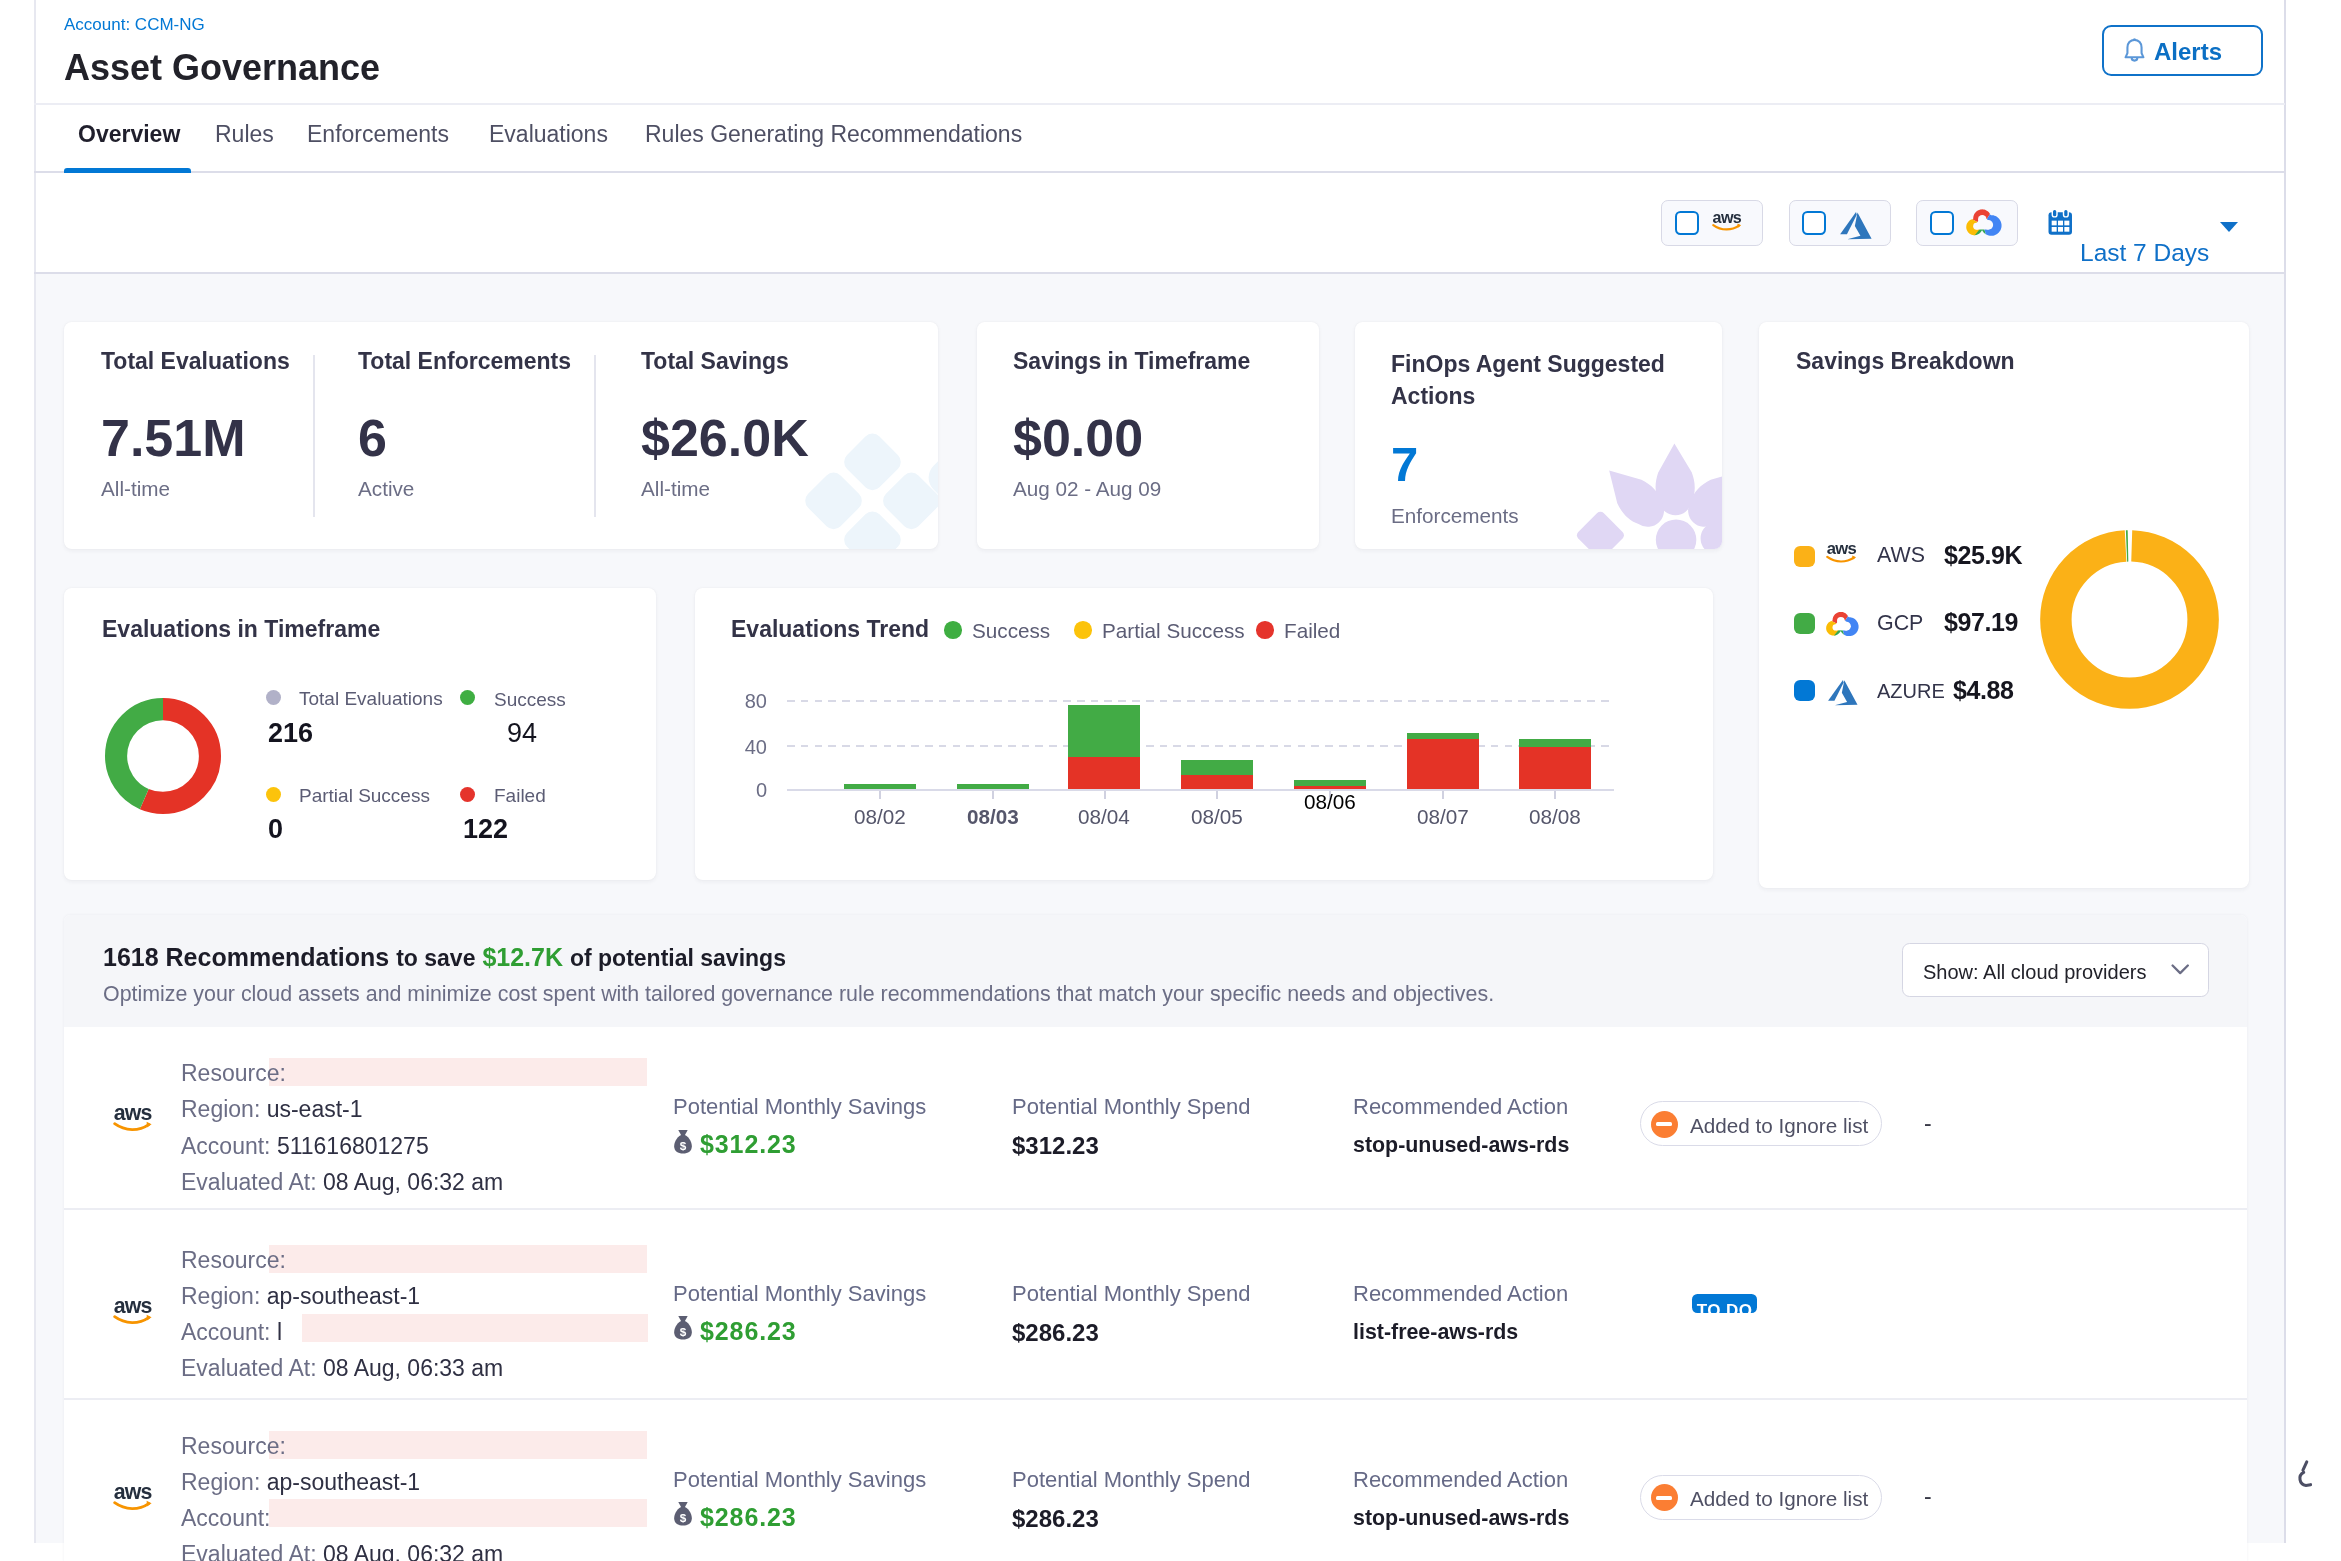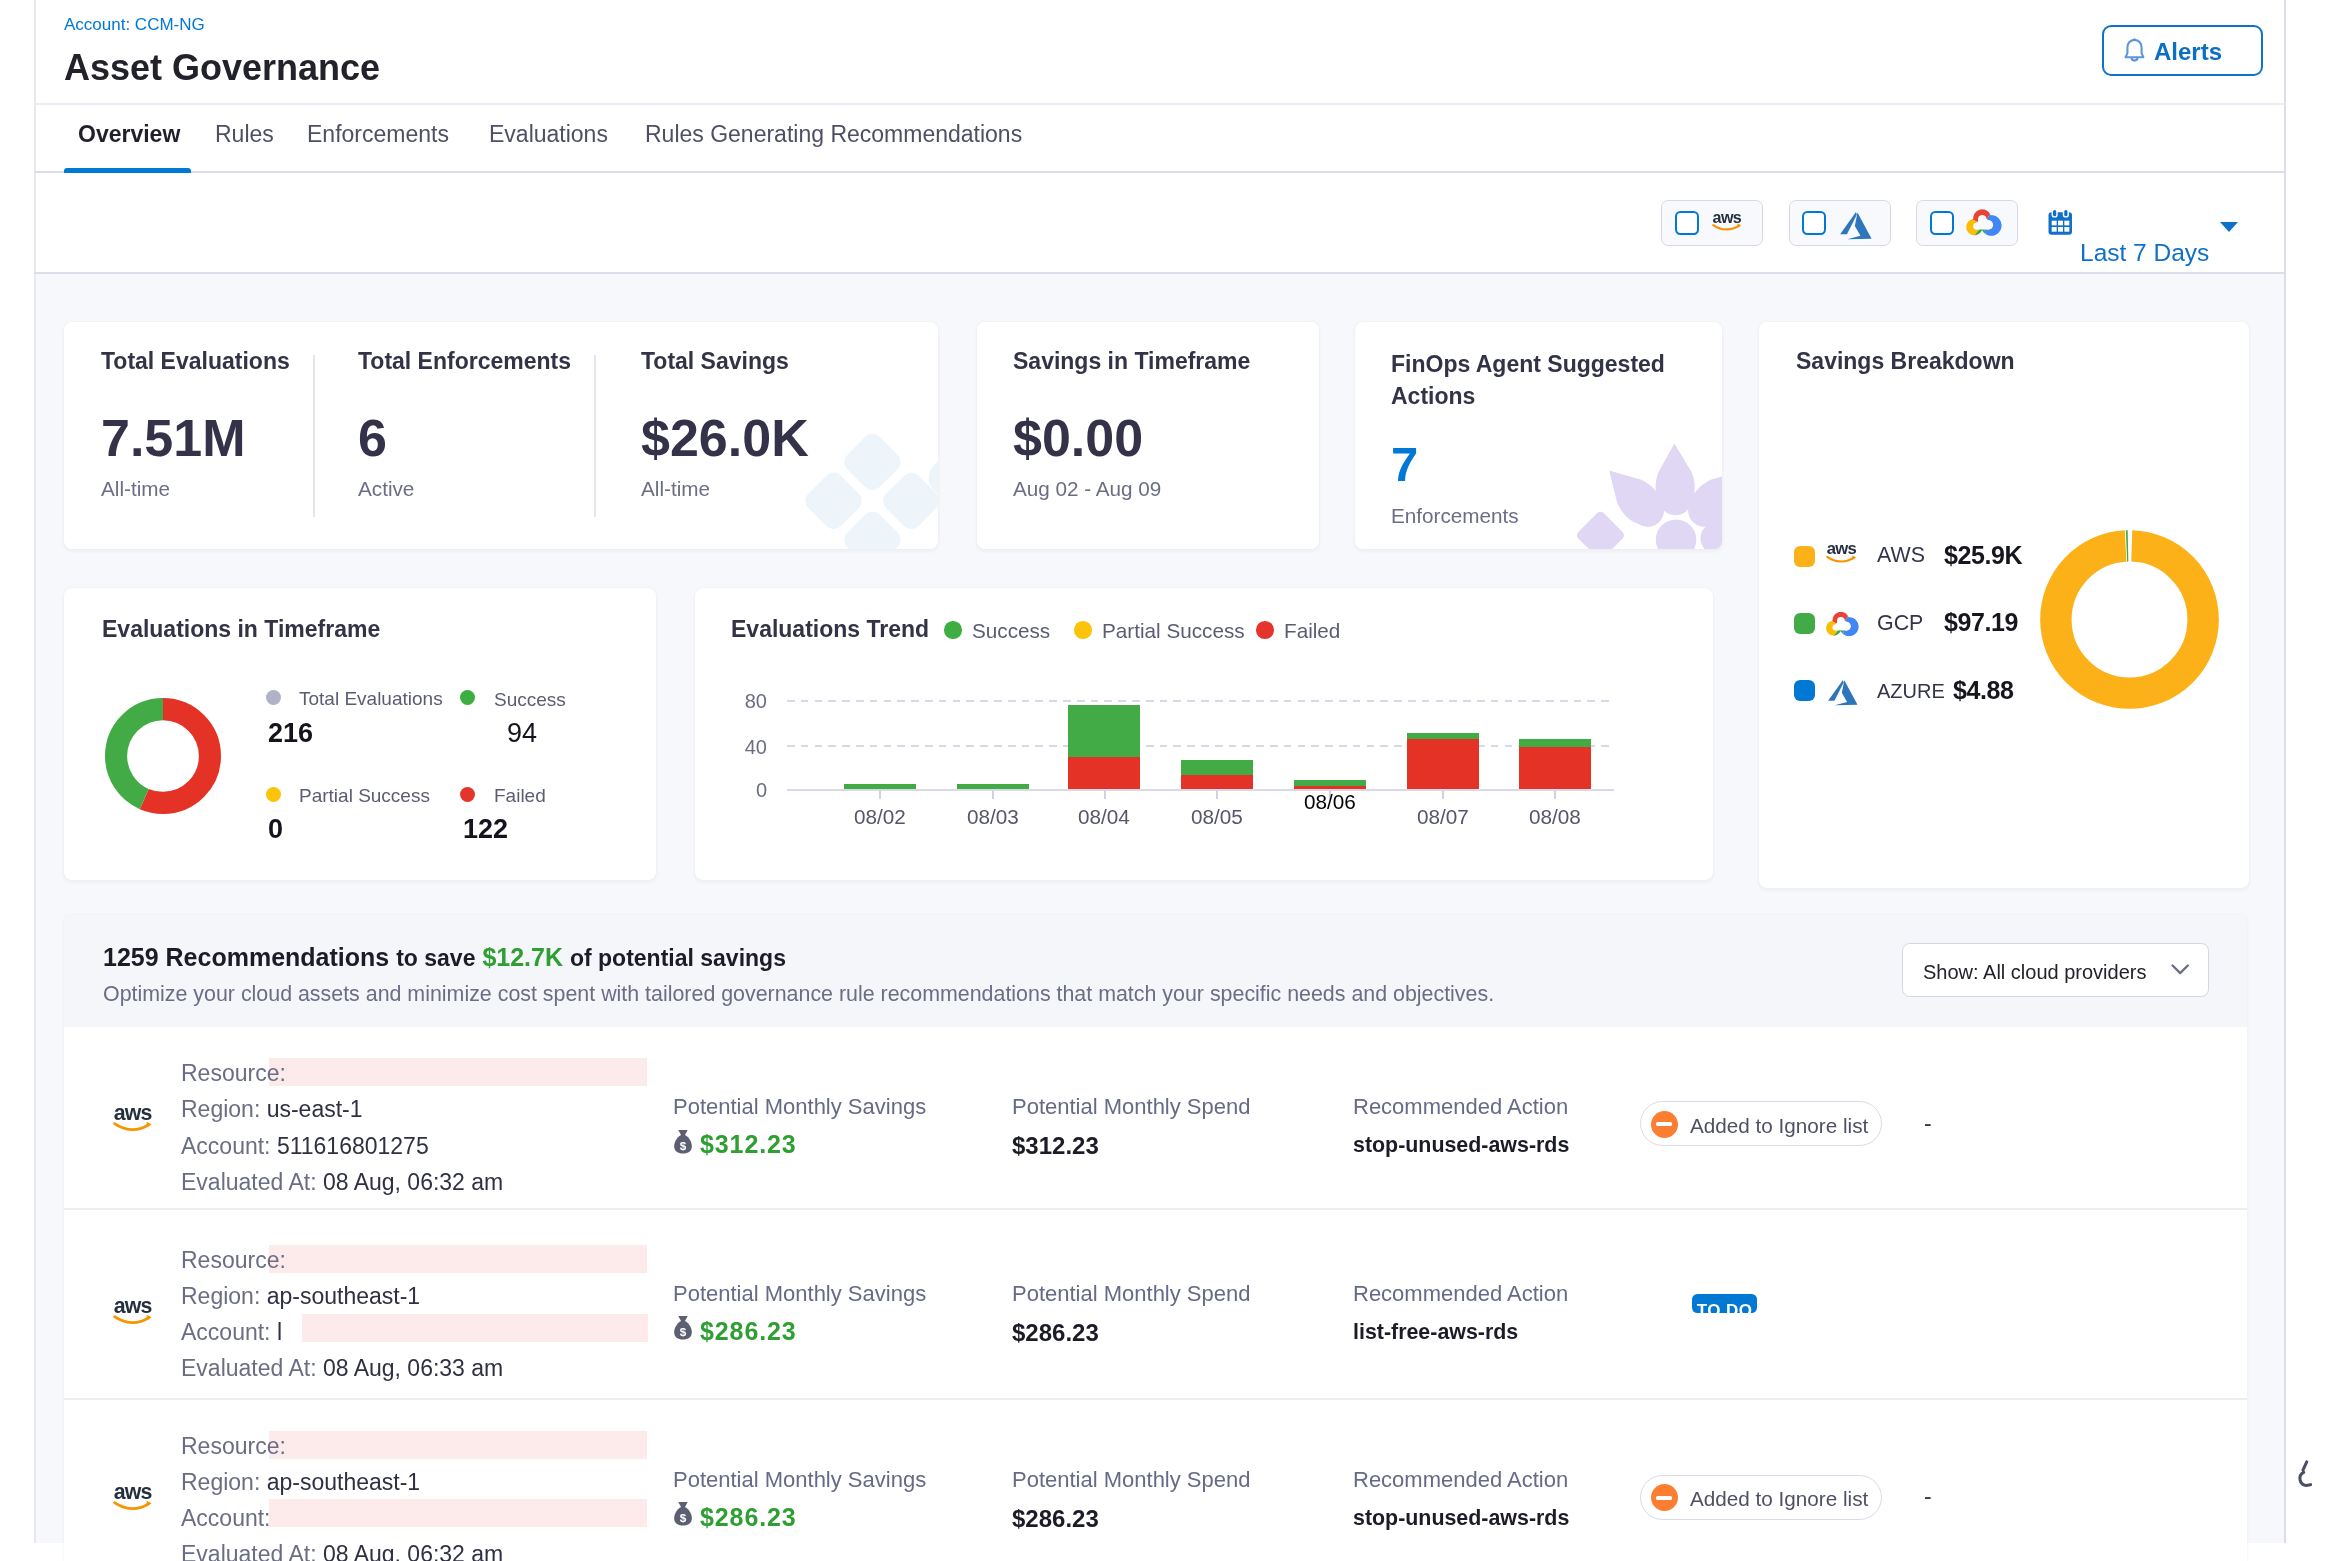--- a/index.html
+++ b/index.html
@@ -254,31 +254,31 @@
   <div class="abs" style="left:1519px; top:747px; width:72px; height:42px; background:#e43326;"></div>
 
   <div class="abs" style="left:879px; top:791px; width:1.5px; height:7.7px; background:#d0d1e0;"></div>
   <div class="abs" style="left:992px; top:791px; width:1.5px; height:7.7px; background:#d0d1e0;"></div>
   <div class="abs" style="left:1104px; top:791px; width:1.5px; height:7.7px; background:#d0d1e0;"></div>
   <div class="abs" style="left:1216px; top:791px; width:1.5px; height:7.7px; background:#d0d1e0;"></div>
   <div class="abs" style="left:1329px; top:791px; width:1.5px; height:7.7px; background:#d0d1e0;"></div>
   <div class="abs" style="left:1442px; top:791px; width:1.5px; height:7.7px; background:#d0d1e0;"></div>
   <div class="abs" style="left:1554px; top:791px; width:1.5px; height:7.7px; background:#d0d1e0;"></div>
   <div class="abs" style="left:834px; top:805px; width:92px; font-size:20.7px; color:#55566b; text-align:center;">08/02</div>
-  <div class="abs" style="left:947px; top:805px; width:92px; font-size:20.7px; color:#55566b; text-align:center;">08/03</div>
+  <div class="abs" style="left:947px; top:805px; width:92px; font-size:20.7px; color:#55566b; text-align:center;font-weight:bold;">08/03</div>
   <div class="abs" style="left:1058px; top:805px; width:92px; font-size:20.7px; color:#55566b; text-align:center;">08/04</div>
   <div class="abs" style="left:1171px; top:805px; width:92px; font-size:20.7px; color:#55566b; text-align:center;">08/05</div>
   <div class="abs" style="left:1284px; top:790px; width:92px; font-size:20.7px; color:#000000; text-align:center;">08/06</div>
   <div class="abs" style="left:1397px; top:805px; width:92px; font-size:20.7px; color:#55566b; text-align:center;">08/07</div>
   <div class="abs" style="left:1509px; top:805px; width:92px; font-size:20.7px; color:#55566b; text-align:center;">08/08</div>
 
   <div class="abs" style="left:64px; top:915px; width:2183px; height:646px; background:#fff; border-radius:6.1px 6.1px 0 0; box-shadow:0 0.8px 3.1px rgba(40,41,61,0.06);"></div>
   <div class="abs" style="left:64px; top:915px; width:2183px; height:112px; background:#f5f6f9; border-radius:6.1px 6.1px 0 0;"></div>
 
-  <div class="abs" style="left:103px; top:943px; font-size:25px; color:#1c1c28;"><b>1259 Recommendations</b> <span style="font-size:23px; font-weight:600;">to save</span> <b style="color:#2f9e33;">$12.7K</b> <span style="font-size:23px; font-weight:600;">of potential savings</span></div>
+  <div class="abs" style="left:103px; top:943px; font-size:25px; color:#1c1c28;"><b>1618 Recommendations</b> <span style="font-size:23px; font-weight:600;">to save</span> <b style="color:#2f9e33;">$12.7K</b> <span style="font-size:23px; font-weight:600;">of potential savings</span></div>
   <div class="abs" style="left:103px; top:982px; font-size:21.4px; color:#6b6d85;">Optimize your cloud assets and minimize cost spent with tailored governance rule recommendations that match your specific needs and objectives.</div>
 
   <div class="abs" style="left:1902px; top:943px; width:307px; height:54px; background:#fff; border:1.5px solid #d5d6e3; border-radius:7.7px;"></div>
   <div class="abs" style="left:1923px; top:961px; font-size:20px; color:#22222a;">Show: All cloud providers</div>
 
   <div class="abs" style="left:64px; top:1208px; width:2183px; height:1.5px; background:#ecedf3;"></div>
   <div class="abs" style="left:64px; top:1398px; width:2183px; height:1.5px; background:#ecedf3;"></div>
 
   <svg class="abs" style="left:113px; top:1103px;" width="41" height="30" viewBox="0 0 50 34">
     <text x="1" y="20" font-size="26" font-weight="bold" fill="#252f3e" letter-spacing="-1" font-family="Liberation Sans, sans-serif">aws</text>

